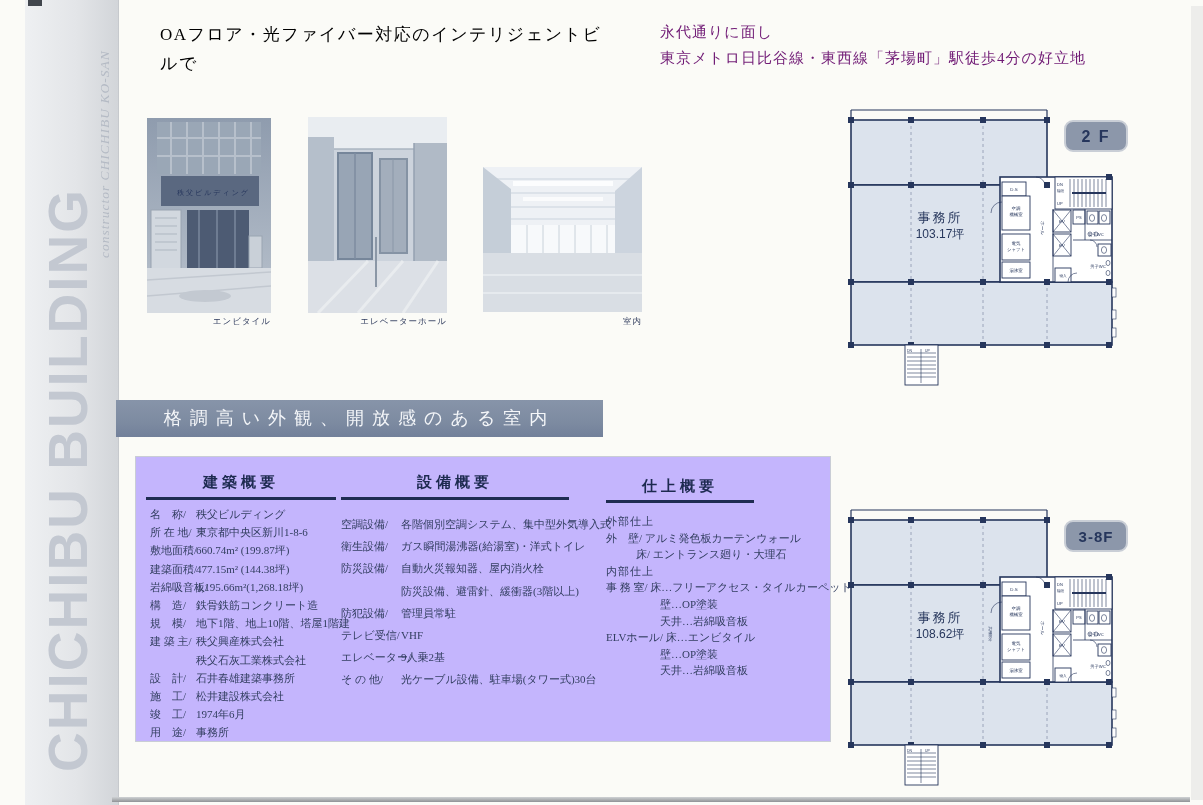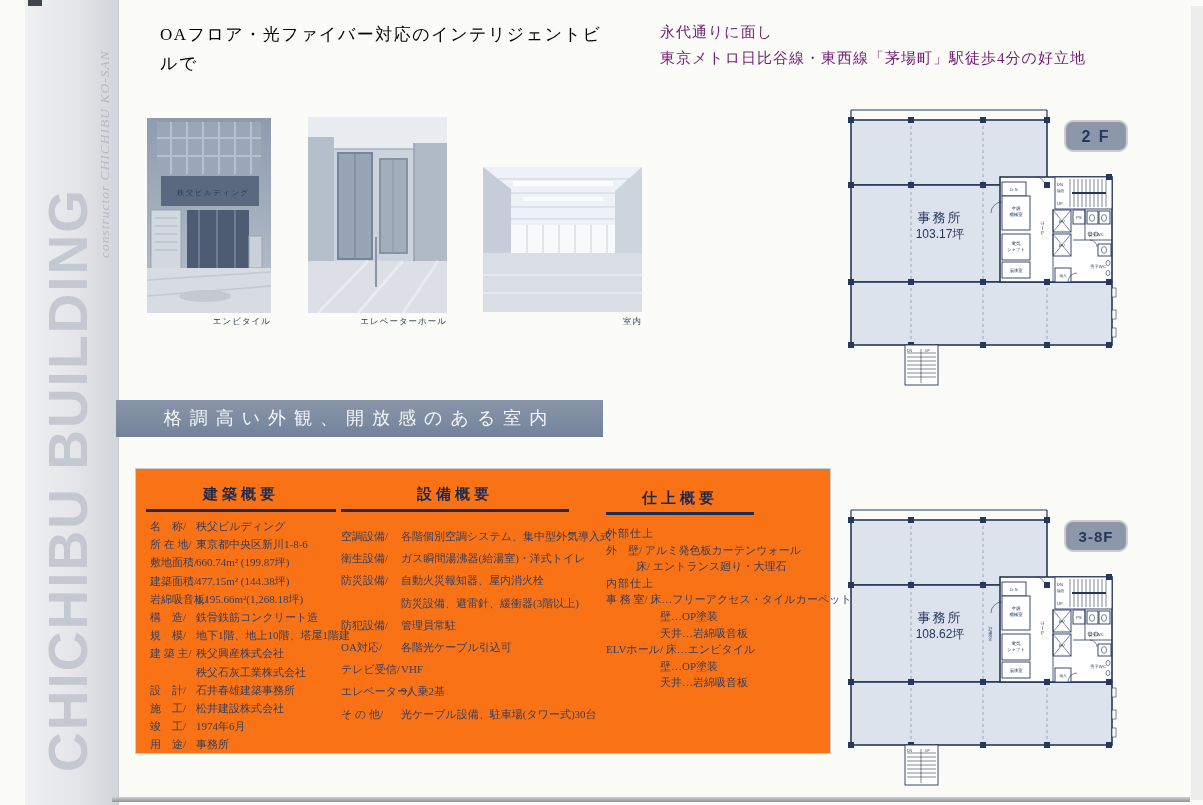--- a/index.html
+++ b/index.html
@@ -22,21 +22,21 @@
   .hl-left .l2{letter-spacing:4px}
   .hl-right{left:660px;top:19px;width:460px;font-size:15px;color:#701a75;line-height:26px;letter-spacing:1px}
   
   .pcap{font-family:"Liberation Sans","DejaVu Sans",sans-serif;font-size:8.5px;color:#2f3b5d;
     text-align:right;letter-spacing:1px}
   
   .banner{left:116px;top:400px;width:487px;height:37px;
     background:linear-gradient(180deg,#8794a9 0%,#7d8ba1 60%,#72809a 100%);
     color:#f4f6f9;font-size:18px;letter-spacing:8px;line-height:37px;text-align:center}
   
-  .ovbox{left:135px;top:468px;width:694px;height:284px;border:1px solid #c9cdd5;background:#f97316}
+  .ovbox{left:135px;top:456px;width:694px;height:284px;border:1px solid #c9cdd5;background:#c4b5fd}
   .ovh{position:absolute;text-align:center;font-size:15px;font-weight:bold;letter-spacing:4px;color:#1d2a50}
   .ovu{position:absolute;height:3px;background:#1f2c52}
   .ovcol{position:absolute;font-size:11px;color:#323e60;white-space:nowrap}
   .ovcol .row{display:block}
   .c1 .row{height:18.2px;line-height:18.2px}
   .c2 .row{height:22.2px;line-height:22.2px}
   .c3 .row{height:16.6px;line-height:16.6px}
   .lbl1{display:inline-block;width:46px;white-space:pre}
   .lbl2{display:inline-block;width:60px;white-space:pre}
   .f-head{letter-spacing:1px}
@@ -144,21 +144,20 @@
     <span class="row"><span class="lbl1">竣　工/</span><span>1974年6月</span></span>
     <span class="row"><span class="lbl1">用　途/</span><span>事務所</span></span>
   </div>
 
   <div class="ovcol c2" style="left:205px;top:56px;width:280px">
     <span class="row"><span class="lbl2">空調設備/</span><span>各階個別空調システム、集中型外気導入式</span></span>
     <span class="row"><span class="lbl2">衛生設備/</span><span>ガス瞬間湯沸器(給湯室)・洋式トイレ</span></span>
     <span class="row"><span class="lbl2">防災設備/</span><span>自動火災報知器、屋内消火栓</span></span>
     <span class="row"><span class="lbl2"></span><span>防災設備、避雷針、緩衝器(3階以上)</span></span>
     <span class="row"><span class="lbl2">防犯設備/</span><span>管理員常駐</span></span>
-    <span class="row"><span class="lbl2">OA対応/</span><span>各階光ケーブル引込可</span></span>
     <span class="row"><span class="lbl2">テレビ受信/</span><span>VHF</span></span>
     <span class="row"><span class="lbl2">エレベーター/</span><span>9人乗2基</span></span>
     <span class="row"><span class="lbl2">そ の 他/</span><span>光ケーブル設備、駐車場(タワー式)30台</span></span>
   </div>
 
   <div class="ovcol c3" style="left:470px;top:56px;width:224px">
     <span class="row f-head">外部仕上</span>
     <span class="row">外　壁/ アルミ発色板カーテンウォール</span>
     <span class="row f-ind1">床/ エントランス廻り・大理石</span>
     <span class="row f-head">内部仕上</span>

